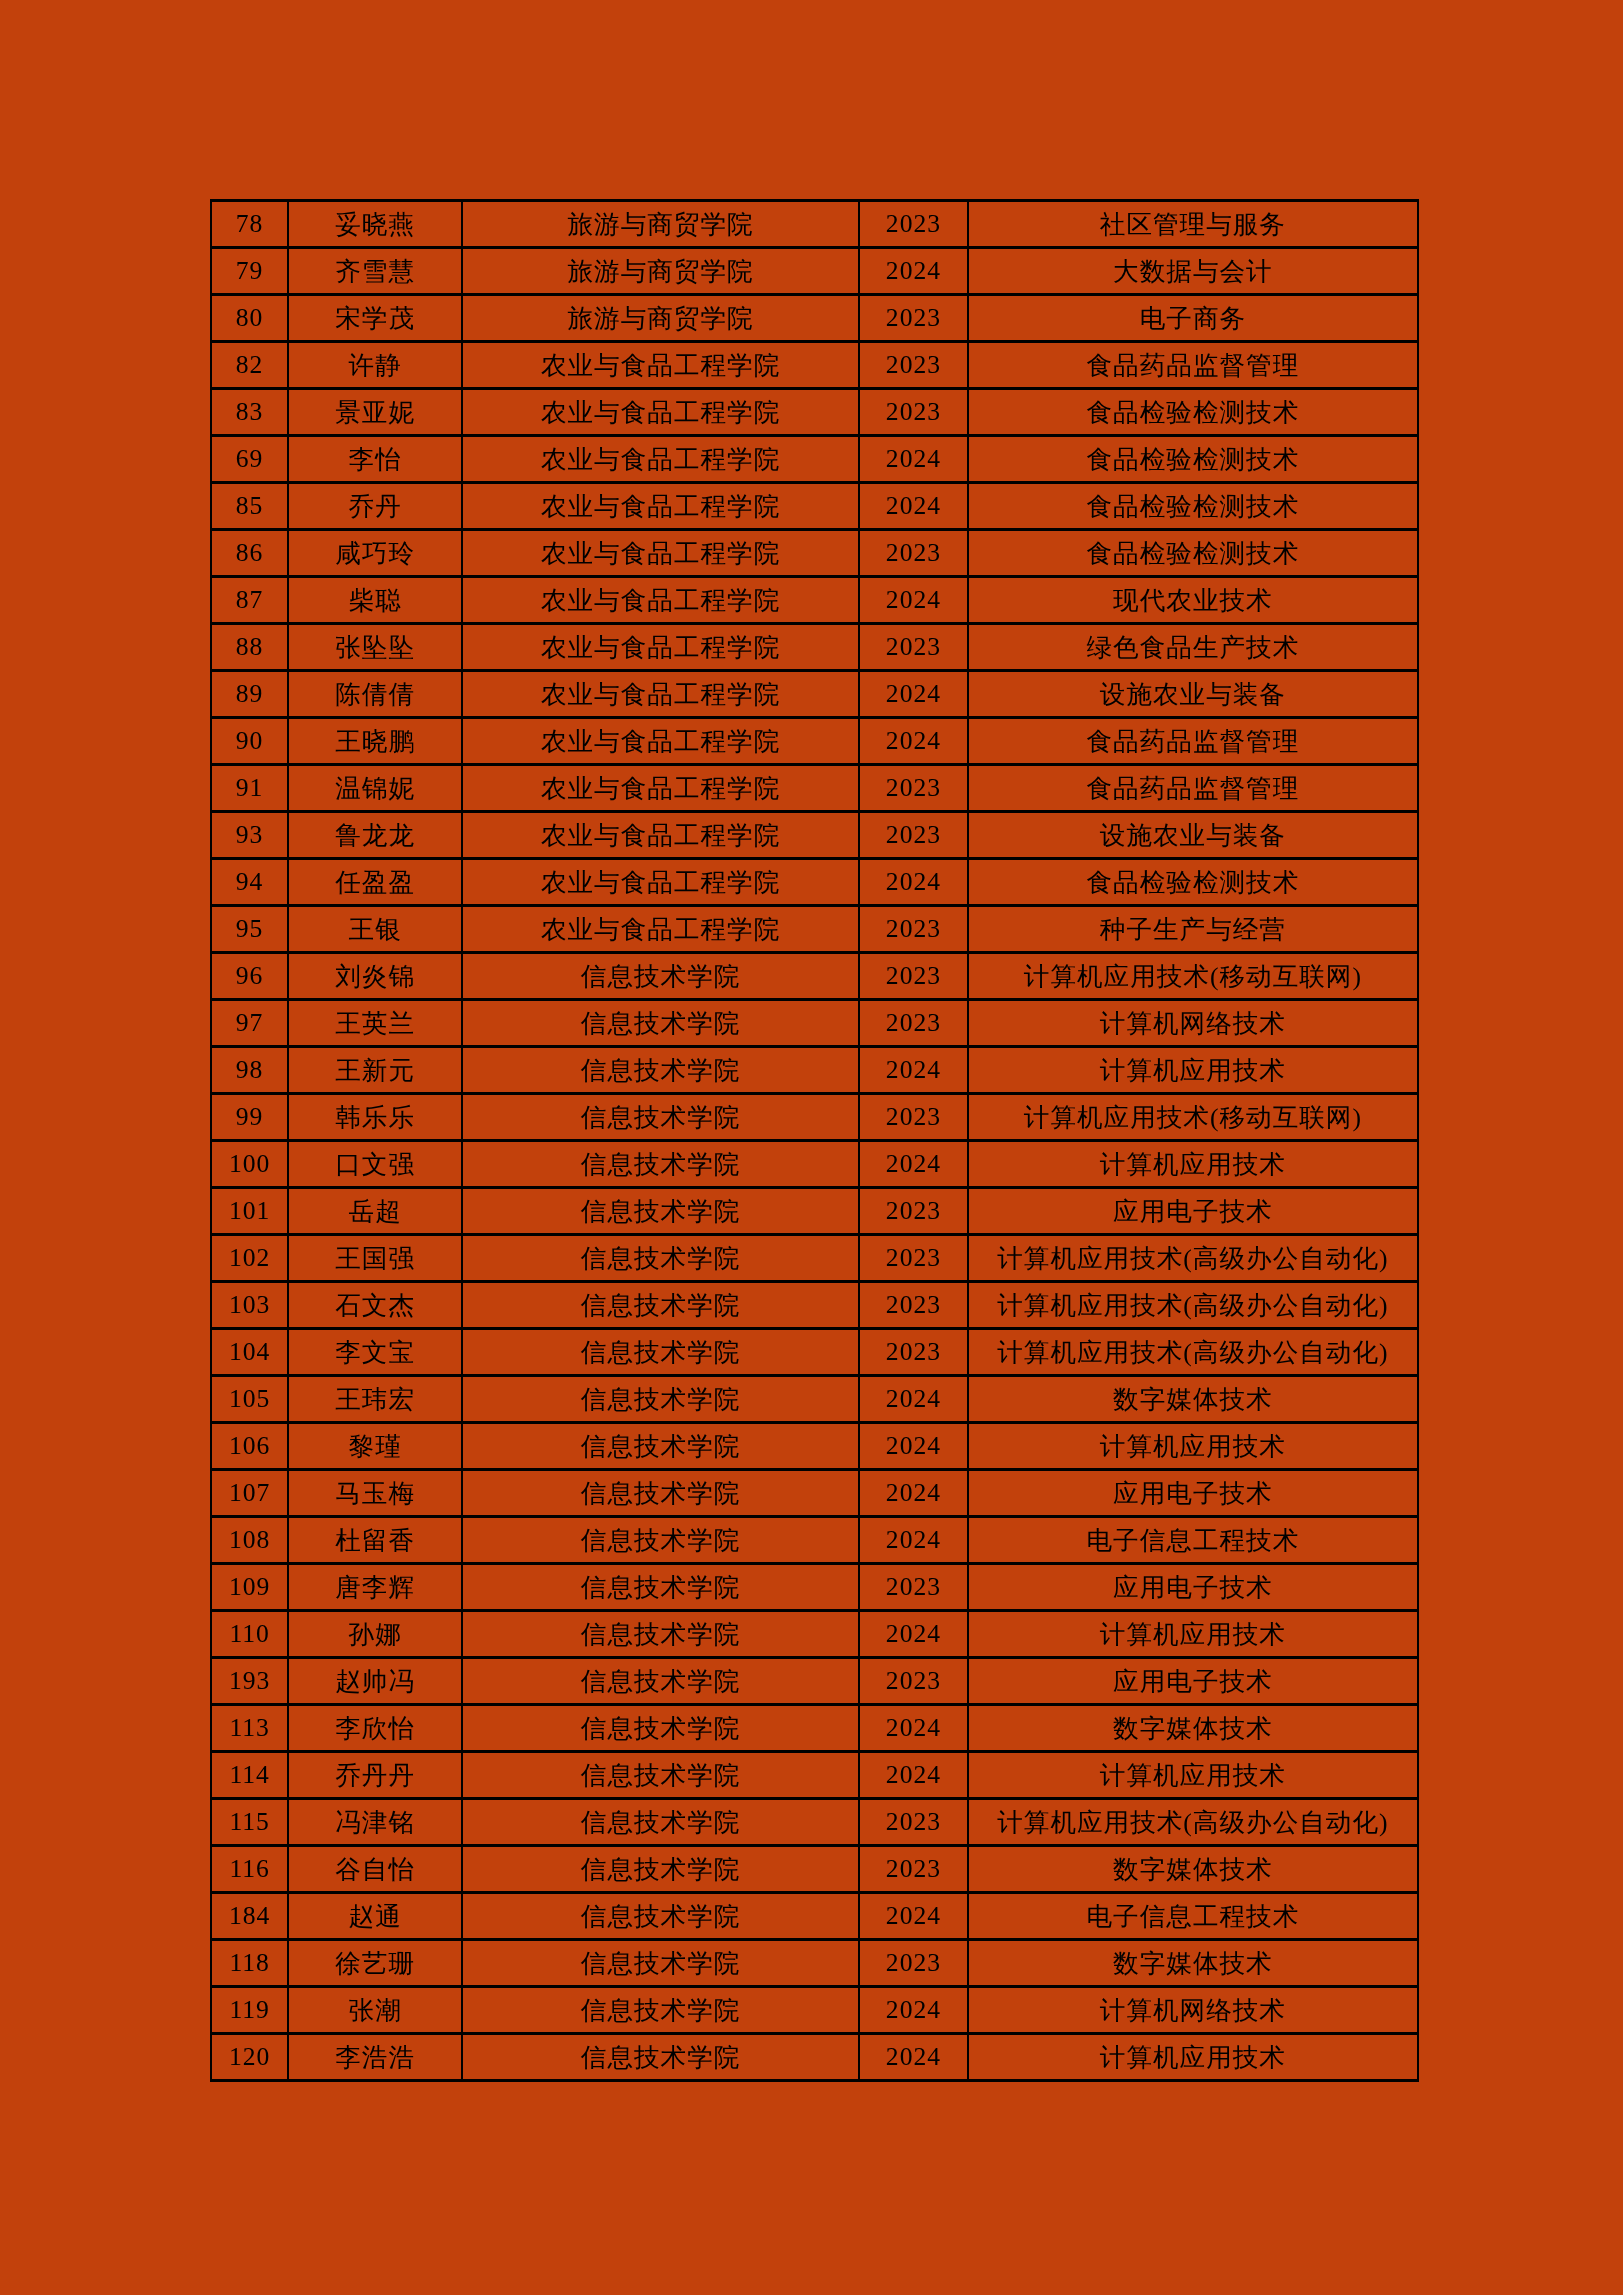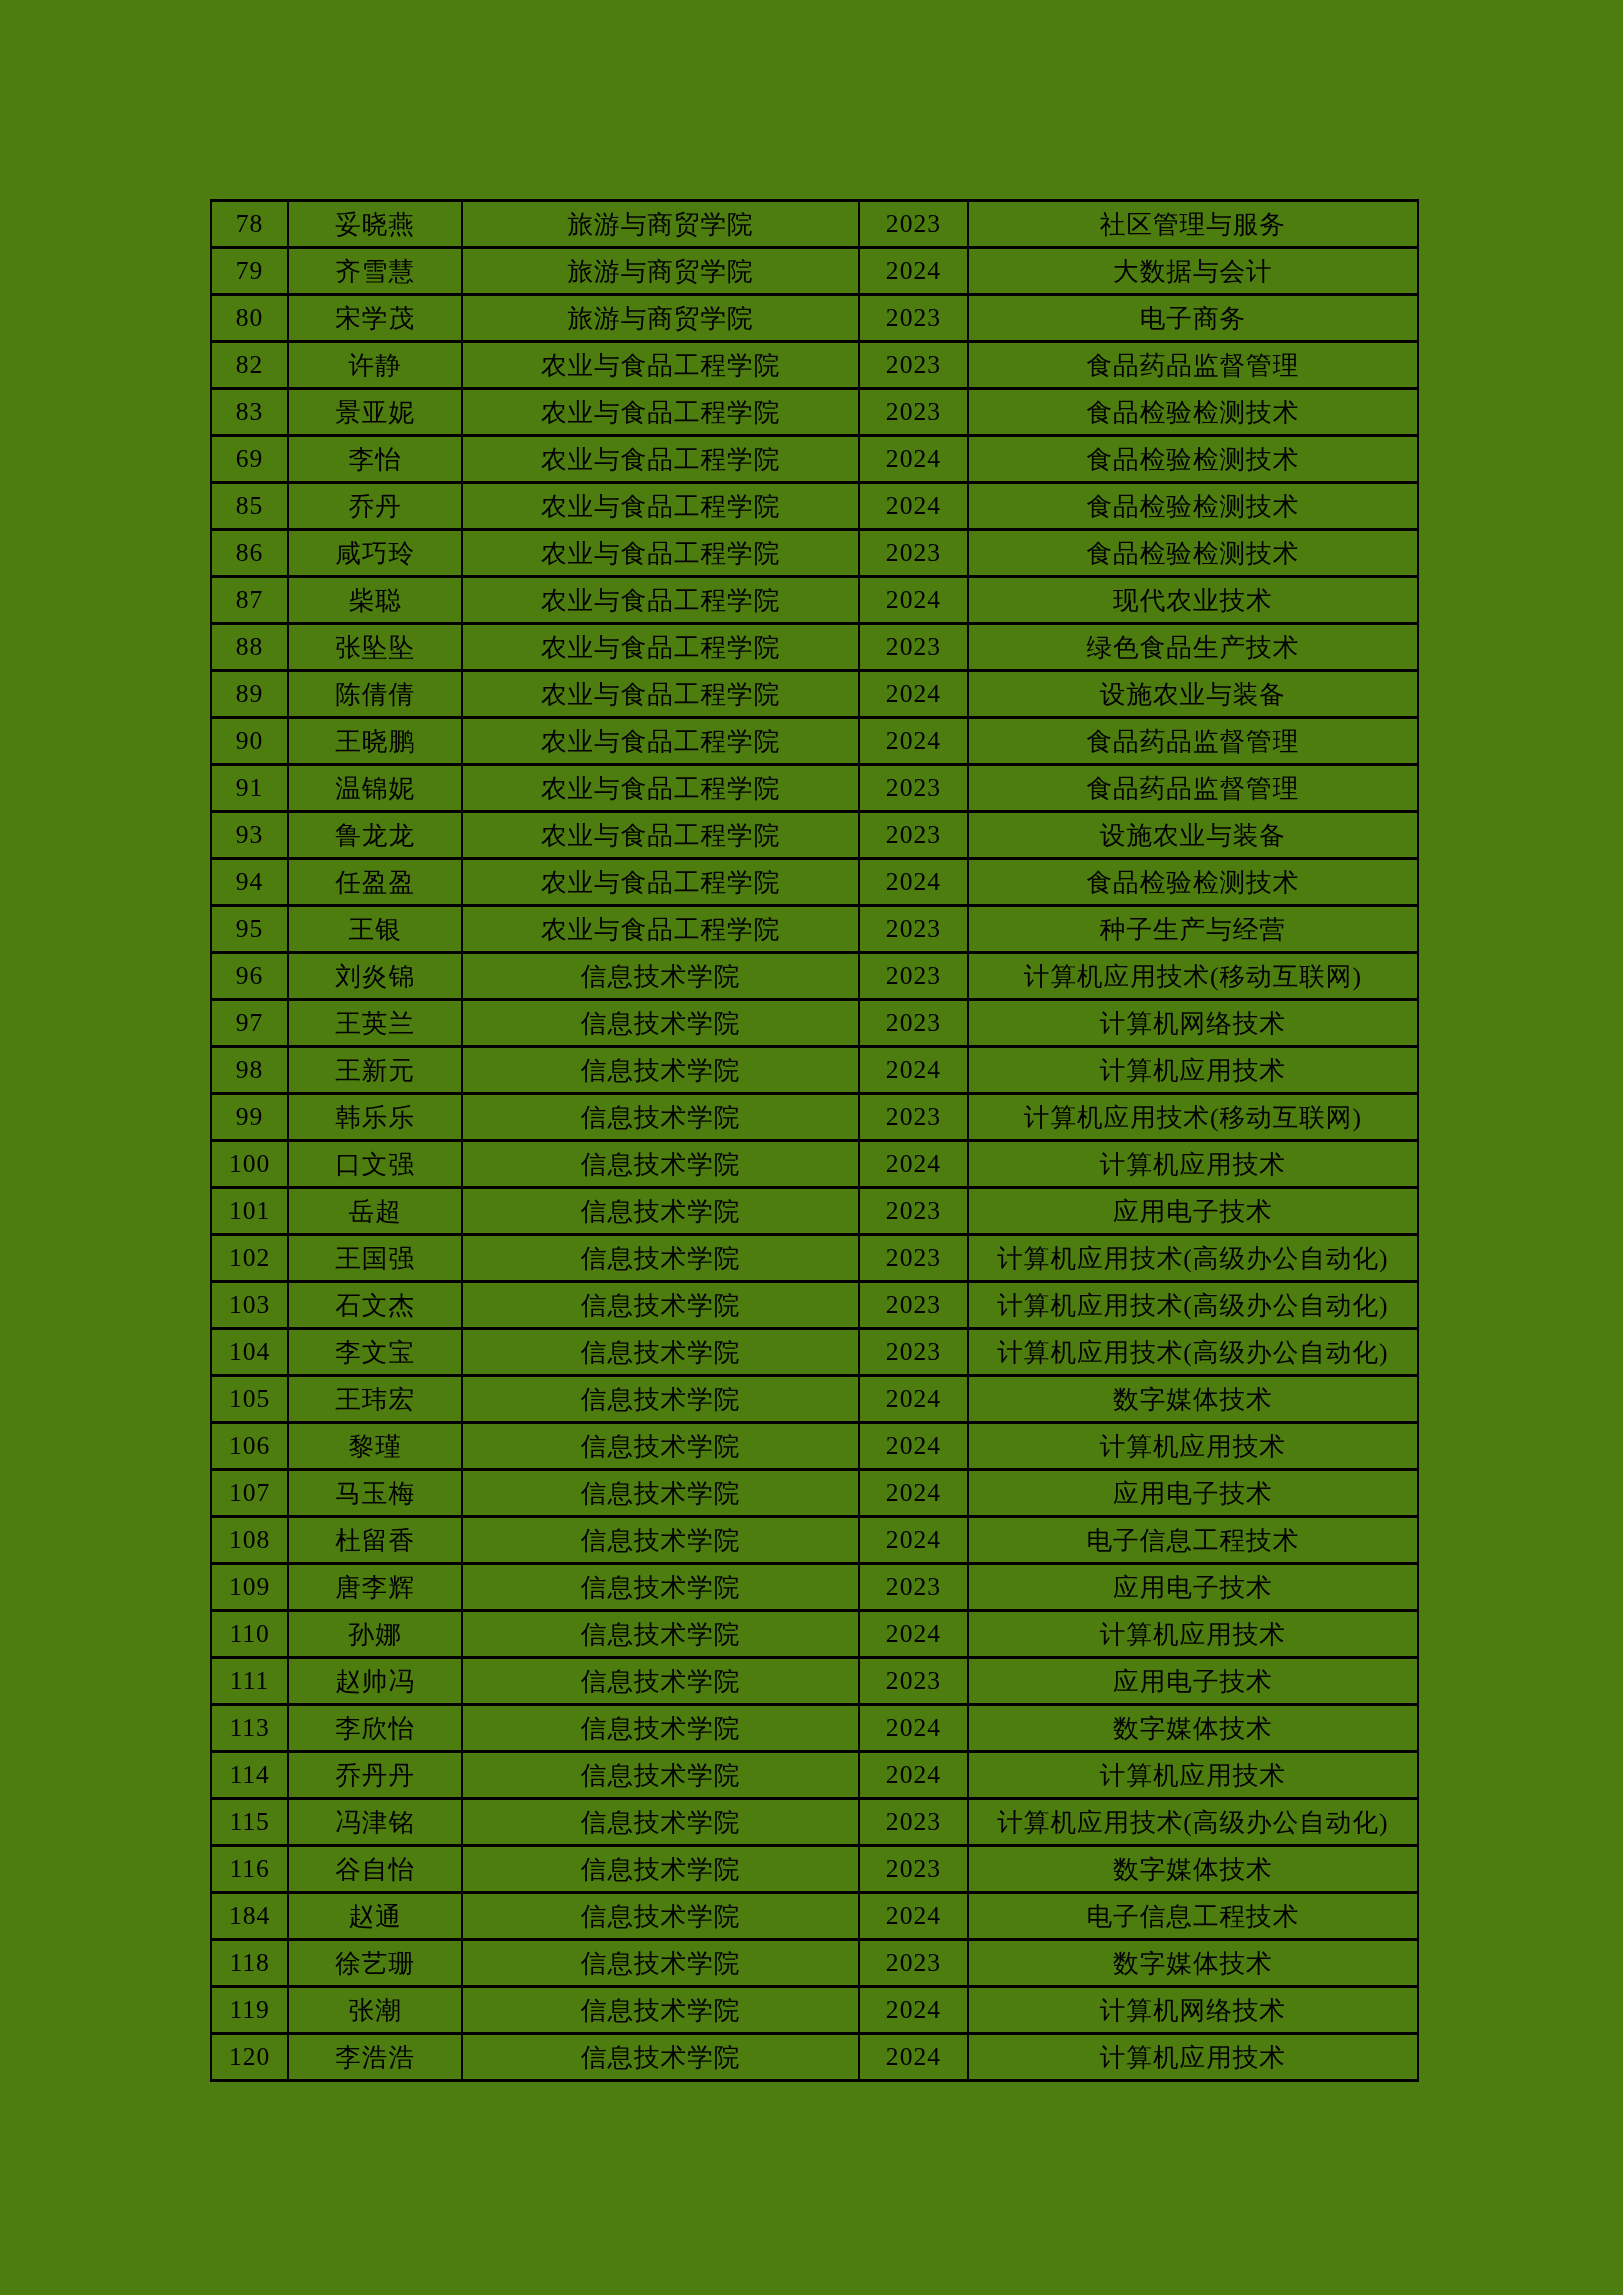--- a/index.html
+++ b/index.html
@@ -12,21 +12,21 @@
     height: 2295px;
     position: relative;
     font-family: "Liberation Serif", "DejaVu Serif", serif;
     color: #000000;
   }
   .page {
     position: absolute;
     left: 0; top: 0;
     width: 1623px;
     height: 2295px;
-    background: #4d7c0f;
+    background: #c2410c;
   }
   .table-wrap {
     position: absolute;
     left: 210px;
     top: 199px;
     width: 1209px;
   }
   table.roster {
     border-collapse: collapse;
     table-layout: fixed;
@@ -283,21 +283,21 @@
             <td class="major-cell">应用电子技术</td>
           </tr>
           <tr>
             <td class="row-number-cell">110</td>
             <td class="name-cell">孙娜</td>
             <td class="college-cell">信息技术学院</td>
             <td class="year-cell">2024</td>
             <td class="major-cell">计算机应用技术</td>
           </tr>
           <tr>
-            <td class="row-number-cell">111</td>
+            <td class="row-number-cell">193</td>
             <td class="name-cell">赵帅冯</td>
             <td class="college-cell">信息技术学院</td>
             <td class="year-cell">2023</td>
             <td class="major-cell">应用电子技术</td>
           </tr>
           <tr>
             <td class="row-number-cell">113</td>
             <td class="name-cell">李欣怡</td>
             <td class="college-cell">信息技术学院</td>
             <td class="year-cell">2024</td>

